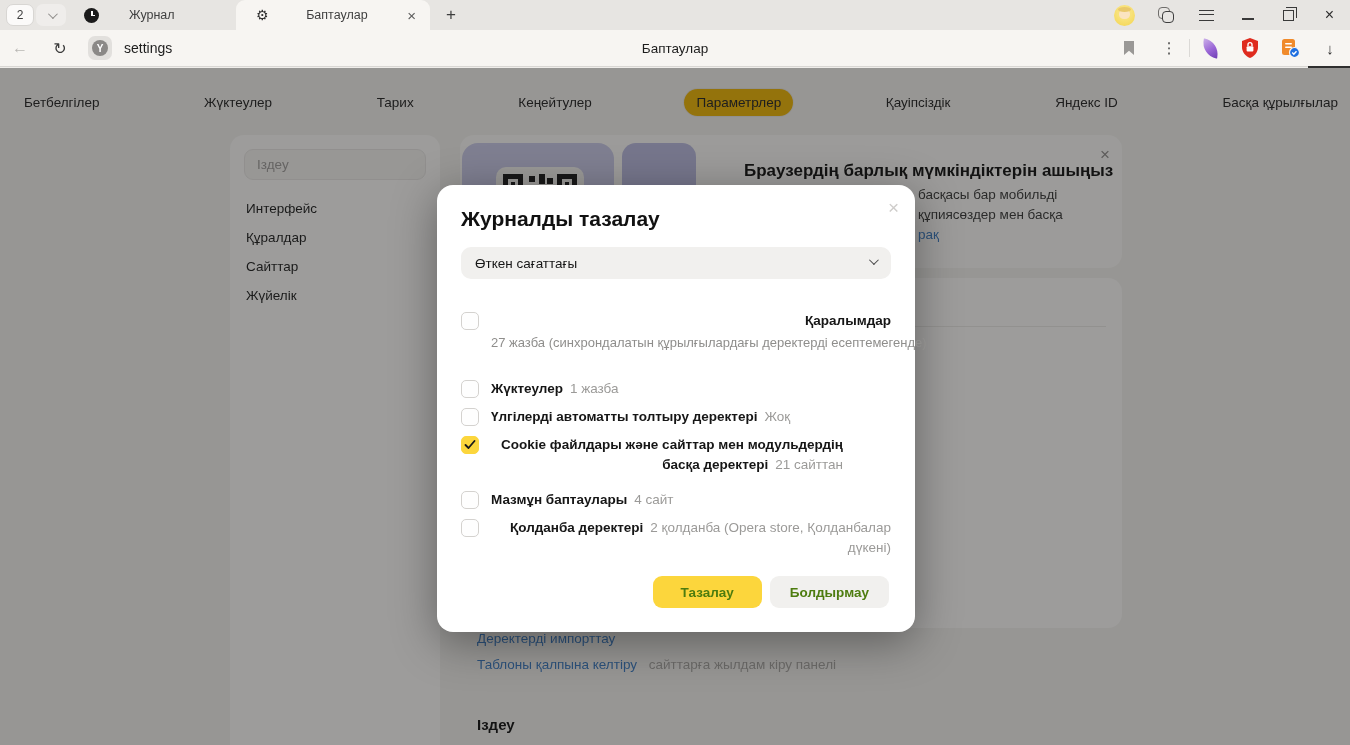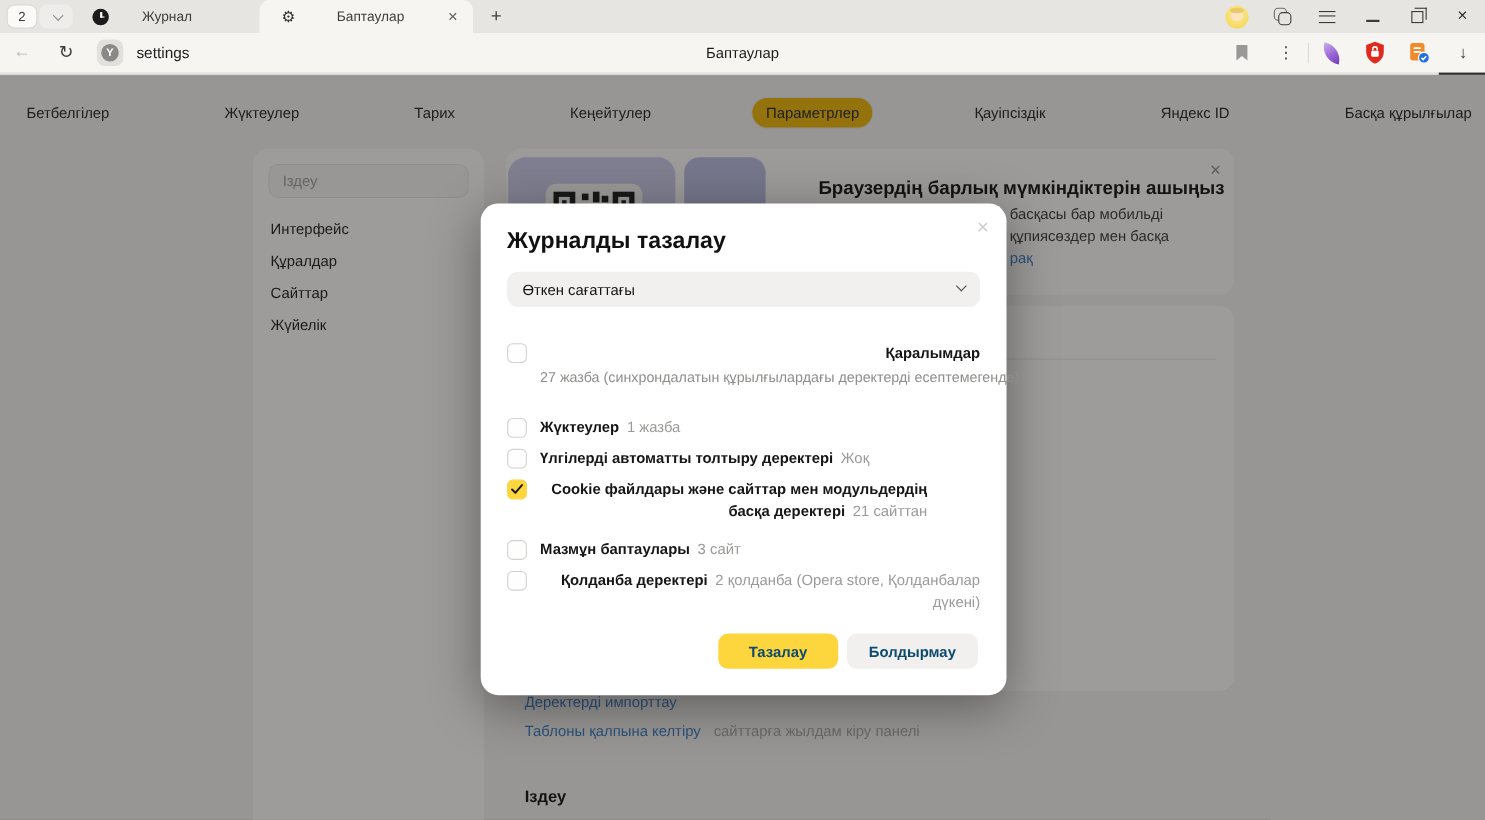--- a/index.html
+++ b/index.html
@@ -102,21 +102,21 @@
   .mrow.has-sub { margin-bottom:26px; }
   .mrow.gap-top { margin-top:15px; }
   .cb { flex:0 0 auto; width:18px; height:18px; border:1px solid #d4d2cf; background:#fefefe; border-radius:5px; margin-right:12px; margin-top:1px; display:flex; align-items:center; justify-content:center; }
   .cb.checked { background:#fcd63c; border-color:#fcd63c; }
   .mtext { font-size:13.5px; line-height:20px; max-width:400px; }
   .mrow.narrow .mtext { max-width:352px; }
   .mlabel { font-weight:bold; color:#161616; }
   .mvalue { color:#9b9a98; margin-left:7px; }
   .msub { color:#8f8e8c; font-size:13px; margin-top:2px; white-space:nowrap; }
   .modal-actions { position:absolute; right:26px; bottom:24px; display:flex; gap:8px; }
-  .btn { height:32px; border:none; border-radius:9px; font-size:13.5px; font-weight:bold; font-family:"Liberation Sans",sans-serif; display:flex; align-items:center; justify-content:center; color:#0c4a6e; }
+  .btn { height:32px; border:none; border-radius:9px; font-size:13.5px; font-weight:bold; font-family:"Liberation Sans",sans-serif; display:flex; align-items:center; justify-content:center; color:#4d7c0f; }
   .btn-clear { background:#fcd63c; padding:0 28px; }
   .btn-cancel { background:#f1f0ee; padding:0 20px; }
 </style>
 </head>
 <body>
 
 <div class="screen">
 
   <div class="tabbar">
     <div class="tab-counter">
@@ -311,21 +311,21 @@
           <div class="mrow narrow">
             <span class="cb checked">
               <svg width="12" height="10" viewBox="0 0 12 10">
                 <path d="M1.5 5l3 3 6-7" stroke="#1a1a1a" stroke-width="1.8" fill="none" stroke-linecap="round" stroke-linejoin="round"></path>
               </svg>
             </span>
             <div class="mtext"><span class="mlabel">Cookie файлдары және сайттар мен модульдердің басқа деректері</span><span class="mvalue">21 сайттан</span></div>
           </div>
           <div class="mrow gap-top">
             <span class="cb"></span>
-            <div class="mtext"><span class="mlabel">Мазмұн баптаулары</span><span class="mvalue">3 сайт</span></div>
+            <div class="mtext"><span class="mlabel">Мазмұн баптаулары</span><span class="mvalue">4 сайт</span></div>
           </div>
           <div class="mrow">
             <span class="cb"></span>
             <div class="mtext"><span class="mlabel">Қолданба деректері</span><span class="mvalue">2 қолданба (Opera store, Қолданбалар дүкені)</span></div>
           </div>
         </div>
       <div class="modal-actions">
         <button class="btn btn-clear">Тазалау</button>
         <button class="btn btn-cancel">Болдырмау</button>
       </div>

